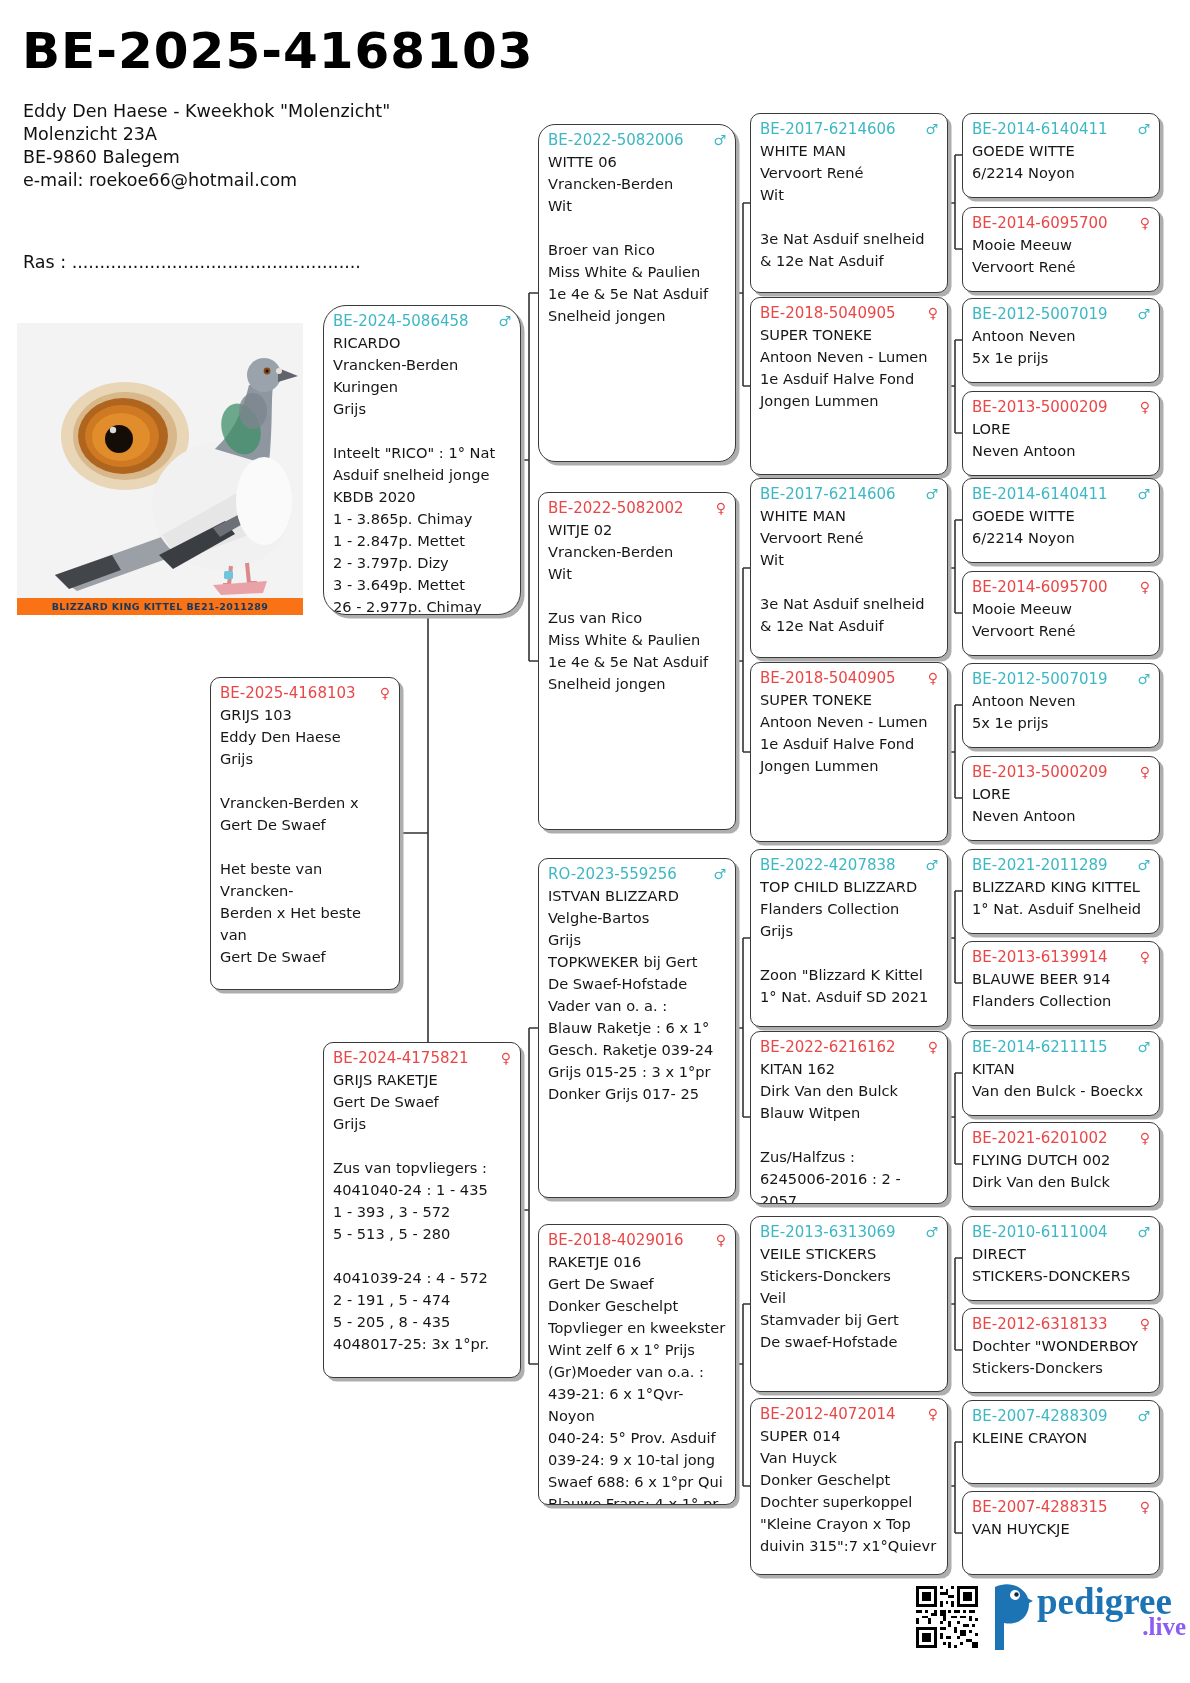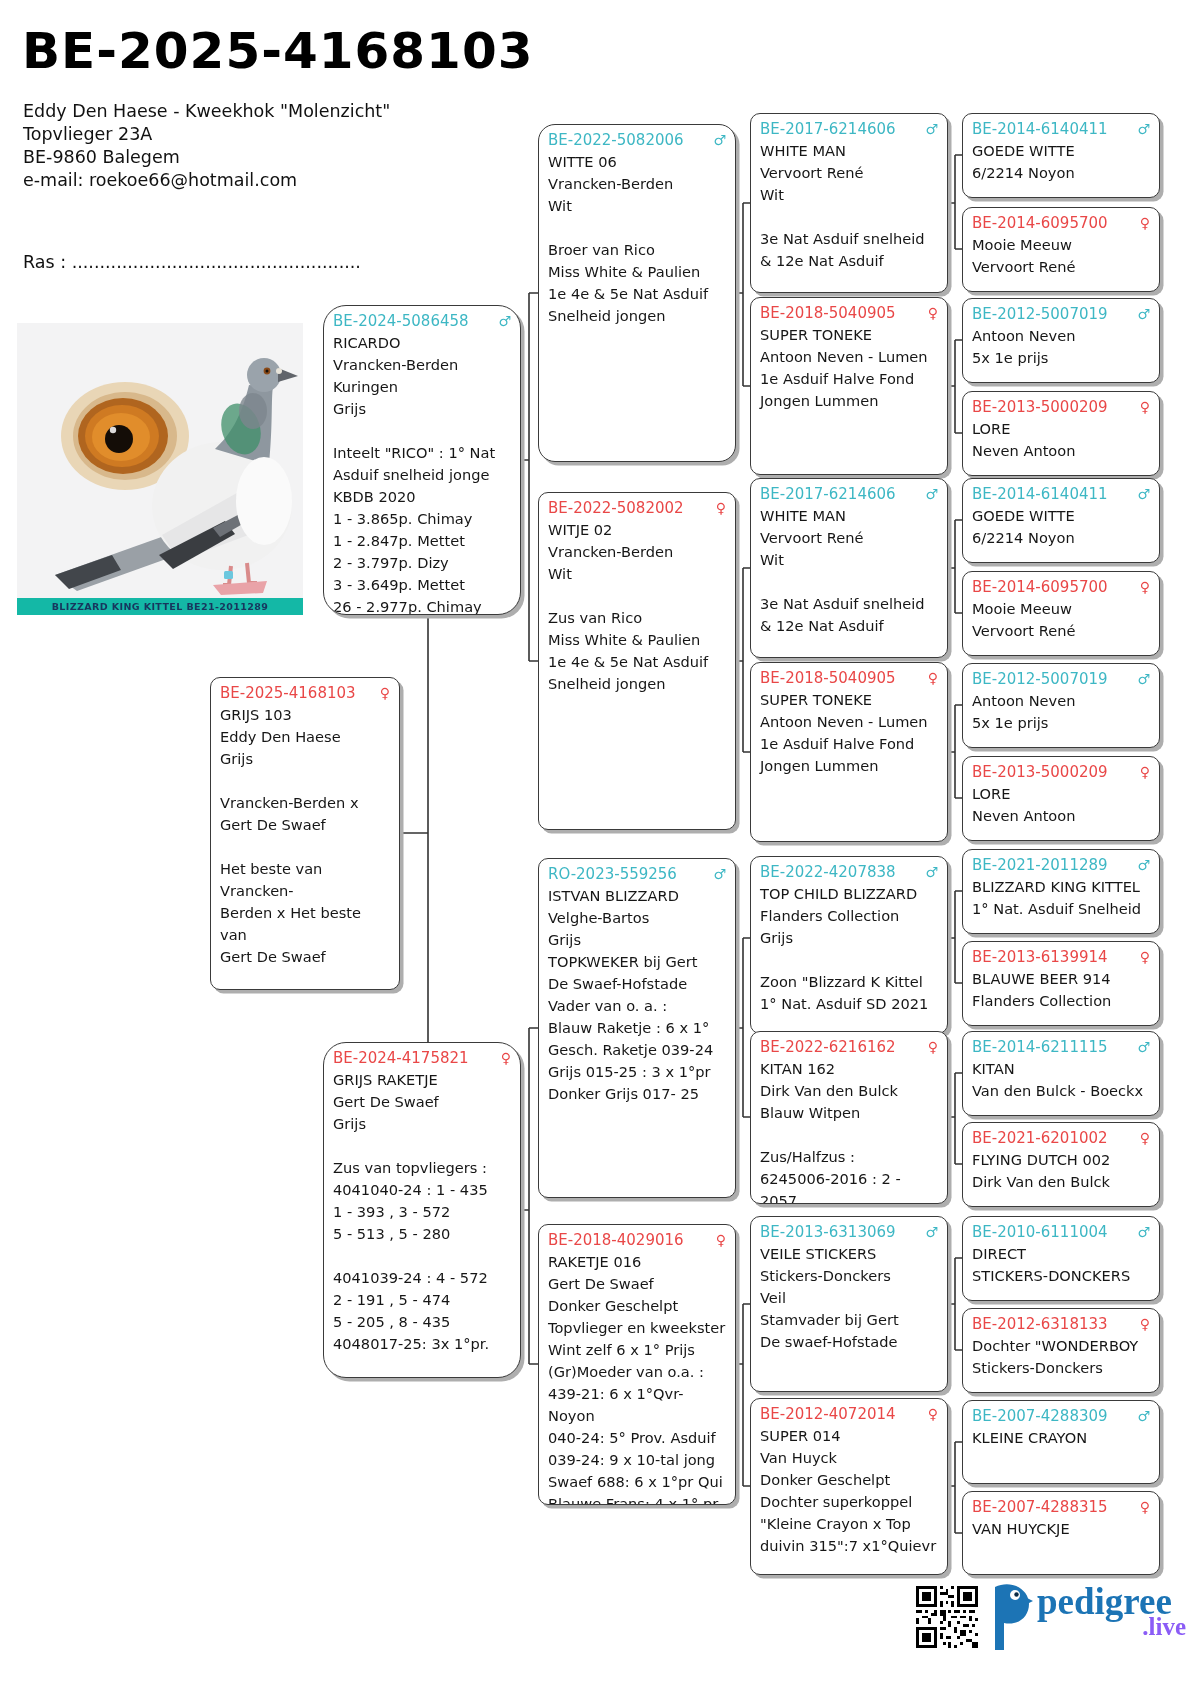--- a/index.html
+++ b/index.html
@@ -4,21 +4,21 @@
 <style>
   html,body{margin:0;padding:0;background:#ffffff;}
   body{width:1190px;height:1683px;position:relative;font-family:"DejaVu Sans","Liberation Sans",sans-serif;color:#111;}
   .abs{position:absolute;}
   
   #title{left:22px;top:22px;font-size:50px;font-weight:bold;letter-spacing:1px;color:#000;}
   #owner{left:23px;top:100px;font-size:17.5px;line-height:23px;color:#111;}
   #rasline{left:23px;top:252px;font-size:17.5px;color:#111;}
   
   #photo{left:17px;top:323px;width:286px;height:292px;background:#f3f3f4;overflow:hidden;}
-  #photo-caption{position:absolute;left:0;bottom:0;width:100%;height:17px;background:#14b8a6;
+  #photo-caption{position:absolute;left:0;bottom:0;width:100%;height:17px;background:#f97316;
     font-size:9.5px;font-weight:bold;color:#17365e;line-height:17px;text-align:center;letter-spacing:.4px;}
   
   .box{position:absolute;background:#fff;border:1.6px solid #3a3a3a;border-radius:10px;
     box-shadow:3.5px 3.5px 0 #aeaeae;padding:4px 9px;box-sizing:border-box;overflow:hidden;}
   .bh{display:flex;justify-content:space-between;align-items:flex-start;font-size:15px;line-height:22px;white-space:nowrap;}
   .sex{font-size:14px;margin-left:4px;}
   .male .bid,.male .sex{color:#3db7c4;}
   .female .bid,.female .sex{color:#e94747;}
   .bb{font-size:14.6px;line-height:22px;color:#161616;white-space:pre-line;}
   
@@ -30,21 +30,21 @@
     font-weight:bold;font-size:37px;color:#1c74b5;}
   #brand-tld{position:absolute;right:4px;top:33px;font-family:"Liberation Serif","DejaVu Serif",serif;
     font-weight:bold;font-size:25px;color:#8b5cf6;}
 </style>
 </head>
 <body>
 
 <div class="abs" id="title">BE-2025-4168103</div>
 <div class="abs" id="owner">
   <div>Eddy Den Haese - Kweekhok "Molenzicht"</div>
-  <div>Topvlieger 23A</div>
+  <div>Molenzicht 23A</div>
   <div>BE-9860 Balegem</div>
   <div>e-mail: roekoe66@hotmail.com</div>
 </div>
 <div class="abs" id="rasline">Ras :  ....................................................</div>
 
 <div class="abs" id="photo">
   <svg width="286" height="275" viewBox="0 0 286 275">
     <rect x="0" y="0" width="286" height="275" fill="#f3f3f4"></rect>
 
     <g>
@@ -130,21 +130,21 @@
 
 Inteelt "RICO" : 1° Nat
 Asduif snelheid jonge
 KBDB 2020
 1 - 3.865p. Chimay
 1 - 2.847p. Mettet
 2 - 3.797p. Dizy
 3 - 3.649p. Mettet
 26 - 2.977p. Chimay</div>
 </div>
-<div class="box female" style="left:323px;top:1042px;width:198px;height:336px;border-radius:23px;">
+<div class="box female" style="left:323px;top:1042px;width:198px;height:336px;">
   <div class="bh">
       <span class="bid">BE-2024-4175821</span>
       <span class="sex">♀</span>
     </div>
   <div class="bb">GRIJS RAKETJE
 Gert De Swaef
 Grijs
 
 Zus van topvliegers :
 4041040-24 : 1 - 435
@@ -254,21 +254,21 @@
 <div class="box female" style="left:750px;top:662px;width:198px;height:180px;">
   <div class="bh">
       <span class="bid">BE-2018-5040905</span>
       <span class="sex">♀</span>
     </div>
   <div class="bb">SUPER TONEKE
 Antoon Neven - Lumen
 1e Asduif Halve Fond
 Jongen Lummen</div>
 </div>
-<div class="box male" style="left:750px;top:849px;width:198px;height:178px;margin-top:7px;">
+<div class="box male" style="left:750px;top:849px;width:198px;height:178px;">
   <div class="bh">
       <span class="bid">BE-2022-4207838</span>
       <span class="sex">♂</span>
     </div>
   <div class="bb">TOP CHILD BLIZZARD
 Flanders Collection
 Grijs
 
 Zoon "Blizzard K Kittel
 1° Nat. Asduif SD 2021</div>

